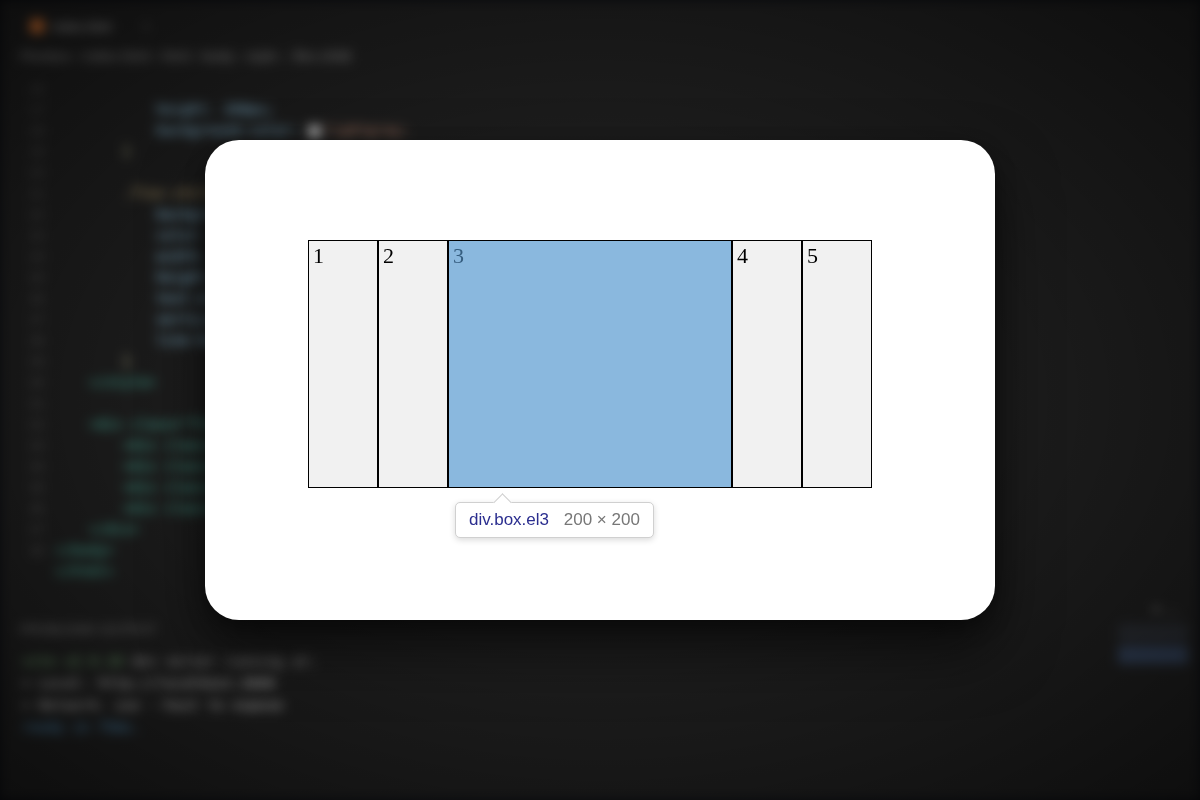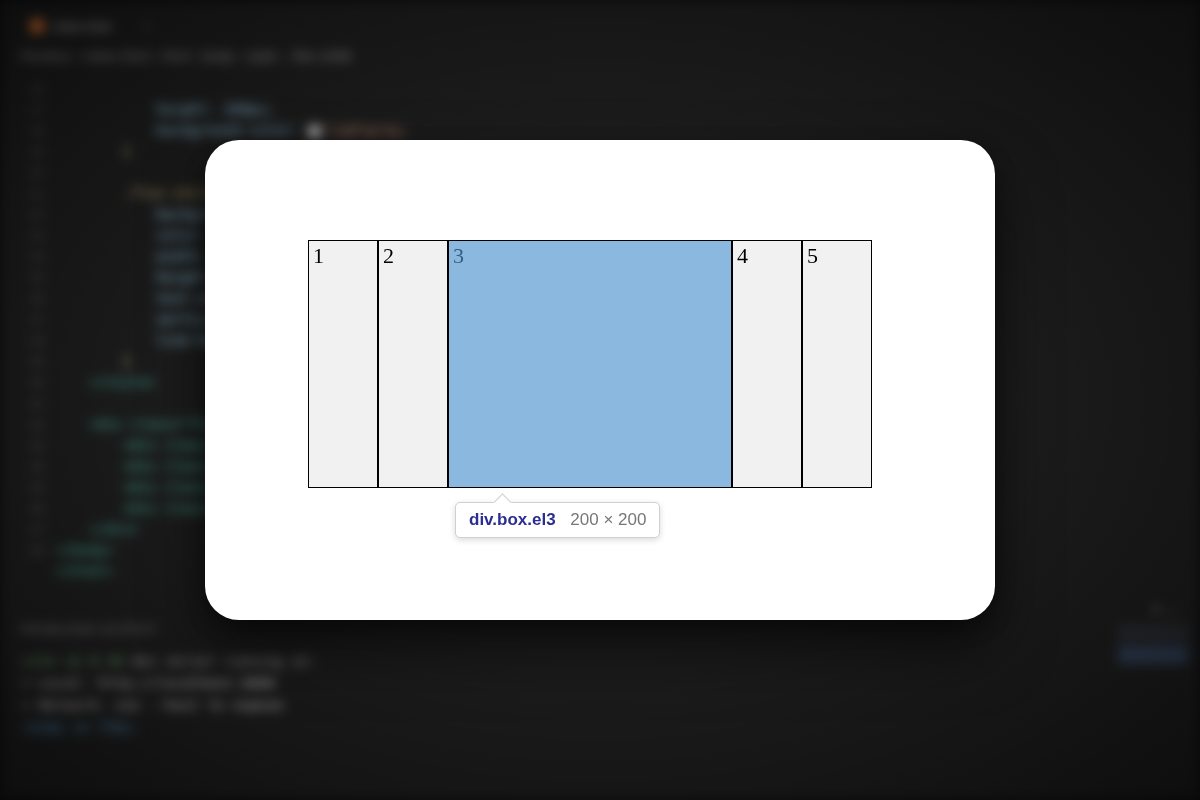--- a/index.html
+++ b/index.html
@@ -32,21 +32,21 @@
   
   .card{position:absolute;left:205px;top:140px;width:790px;height:480px;background:#fff;border-radius:34px;z-index:5;box-shadow:0 30px 60px rgba(0,0,0,.55),0 8px 20px rgba(0,0,0,.35);}
   .flex-container{position:absolute;left:103px;top:100px;width:562px;height:246px;border:1px solid #000;display:flex;}
   .box{border:1px solid #000;border-top:none;border-bottom:none;font-family:"Times New Roman",serif;font-size:22px;padding:2px 4px;box-sizing:border-box;background:#f1f1f1;}
   .box:first-child{border-left:none;}
   .box:last-child{border-right:none;}
   .box.narrow{flex:1;}
   .box.el3{flex:0 0 284px;background:#8ab8de;color:#355d7f;}
   .inspector{position:absolute;left:250px;top:362px;background:#fff;border:1px solid #d0d0d0;border-radius:5px;padding:7px 13px;font-size:17px;box-shadow:0 2px 6px rgba(0,0,0,.15);}
   .inspector::before{content:"";position:absolute;left:40px;top:-7px;width:12px;height:12px;background:#fff;border-left:1px solid #d0d0d0;border-top:1px solid #d0d0d0;transform:rotate(45deg);}
-  .inspector .sel{color:#2b2e8f;font-weight:700;}
+  .inspector .sel{color:#2b2e8f;font-weight:400;}
   .inspector .dim{color:#777;margin-left:10px;margin-top:36px;}
 </style>
 </head>
 <body>
 
 <div class="bg">
   <div class="tab">
     <span class="dot"></span>
     <span>index.html</span>
     <span class="x">×</span>

